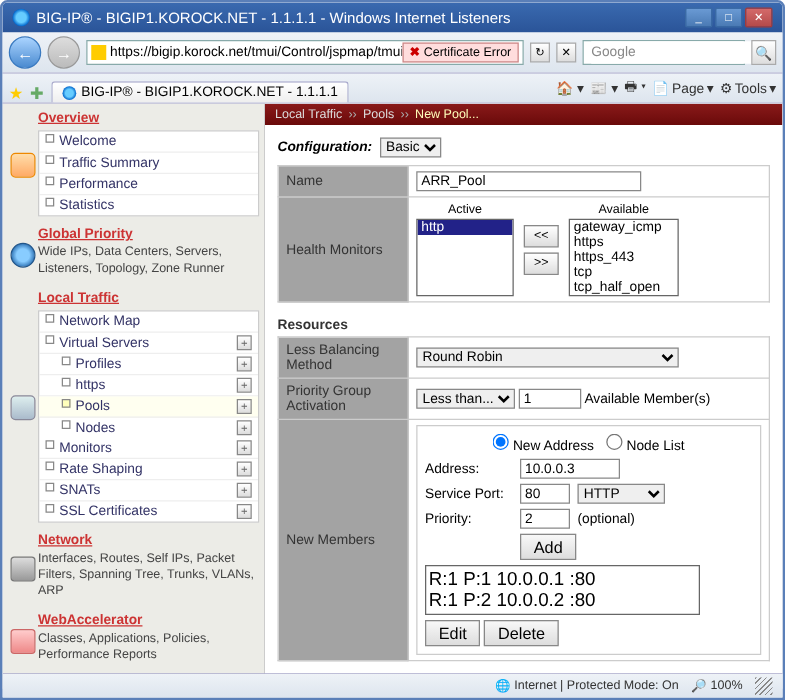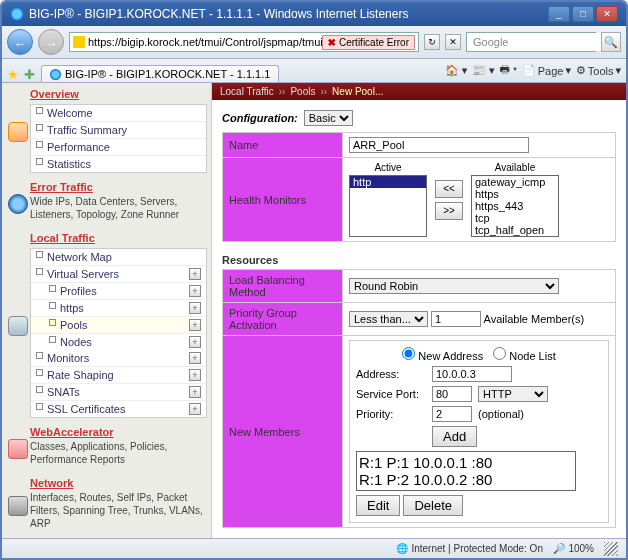--- a/index.html
+++ b/index.html
@@ -53,21 +53,21 @@
 .main { flex: 1; background: #fff; display: flex; flex-direction: column; overflow: hidden; }
 .breadcrumb { background: linear-gradient(#8a1a1a, #6a0a0a); color: #ddd; font-size: 10px; padding: 3px 8px; display: flex; gap: 5px; }
 .breadcrumb .sep { color: #aaa; }
 .breadcrumb .current { color: #ffb; }
 .main-body { padding: 10px; overflow-y: auto; flex: 1; }
 .config-row { display: flex; align-items: center; gap: 6px; margin-bottom: 6px; font-size: 11px; }
 .config-row label { font-weight: bold; font-style: italic; }
 .config-row select { font-size: 11px; border: 1px solid #888; }
 .form-table { width: 100%; border-collapse: collapse; margin-bottom: 12px; }
 .form-table td { border: 1px solid #ccc; padding: 4px 6px; font-size: 11px; vertical-align: middle; }
-.form-table td.label { background: #d946ef; width: 120px; color: #333; }
+.form-table td.label { background: #a3a3a3; width: 104px; color: #333; }
 .form-table input[type=text] { border: 1px solid #888; padding: 1px 3px; font-size: 11px; }
 .hm-grid { display: flex; gap: 8px; align-items: center; }
 .hm-col { display: flex; flex-direction: column; align-items: center; gap: 2px; }
 .hm-label { font-size: 10px; }
 .hm-list { border: 1px solid #666; background: #fff; width: 78px; height: 62px; font-size: 11px; overflow-y: auto; }
 .hm-list.avail { width: 88px; }
 .hm-list div { padding: 0 3px; }
 .hm-list div.sel { background: #228; color: #fff; }
 .hm-btns { display: flex; flex-direction: column; gap: 4px; }
 .hm-btn { width: 28px; height: 18px; border: 1px solid #888; background: linear-gradient(#fff,#ddd); font-size: 10px; }
@@ -178,21 +178,21 @@
             </div>
         </div>
       </div>
     </div>
 
     <div class="navsection">
       <div class="sideicon">
           <div class="sideicon-inner icon-global"></div>
         </div>
       <div class="navsection-body">
-        <div class="navheader">Error Traffic</div>
+        <div class="navheader">Global Priority</div>
         <div class="navdesc">Wide IPs, Data Centers, Servers, Listeners, Topology, Zone Runner</div>
       </div>
     </div>
 
     <div class="navsection">
       <div class="sideicon">
           <div class="sideicon-inner icon-local"></div>
         </div>
       <div class="navsection-body">
         <div class="navheader">Local Traffic</div>
@@ -267,35 +267,35 @@
                 <span>SSL Certificates</span>
               </div>
               <span class="plus">+</span>
             </div>
         </div>
       </div>
     </div>
 
     <div class="navsection">
       <div class="sideicon">
+          <div class="sideicon-inner icon-network"></div>
+        </div>
+      <div class="navsection-body">
+        <div class="navheader">Network</div>
+        <div class="navdesc">Interfaces, Routes, Self IPs, Packet Filters, Spanning Tree, Trunks, VLANs, ARP</div>
+      </div>
+    </div>
+
+    <div class="navsection">
+      <div class="sideicon">
           <div class="sideicon-inner icon-webacc"></div>
         </div>
       <div class="navsection-body">
         <div class="navheader">WebAccelerator</div>
         <div class="navdesc">Classes, Applications, Policies, Performance Reports</div>
-      </div>
-    </div>
-
-    <div class="navsection">
-      <div class="sideicon">
-          <div class="sideicon-inner icon-network"></div>
-        </div>
-      <div class="navsection-body">
-        <div class="navheader">Network</div>
-        <div class="navdesc">Interfaces, Routes, Self IPs, Packet Filters, Spanning Tree, Trunks, VLANs, ARP</div>
       </div>
     </div>
 
     <div class="navsection">
       <div class="sideicon"></div>
       <div class="navsection-body">
         <div class="navheader">System</div>
 
       </div>
     </div>
@@ -349,21 +349,21 @@
             </div>
           </td>
         </tr>
       </tbody>
         </table>
 
       <div class="section-header">Resources</div>
       <table class="form-table">
         <tbody>
             <tr>
-          <td class="label">Load Balancing Method</td>
+          <td class="label">Less Balancing Method</td>
           <td><select class="wide-select"><option>Round Robin</option></select></td>
         </tr>
         <tr>
           <td class="label">Priority Group Activation</td>
           <td>
             <select style="font-size:11px;border:1px solid #888;"><option>Less than...</option></select>
             <input type="text" style="width: 50px;" value="1">
             <span>Available Member(s)</span>
           </td>
         </tr>

